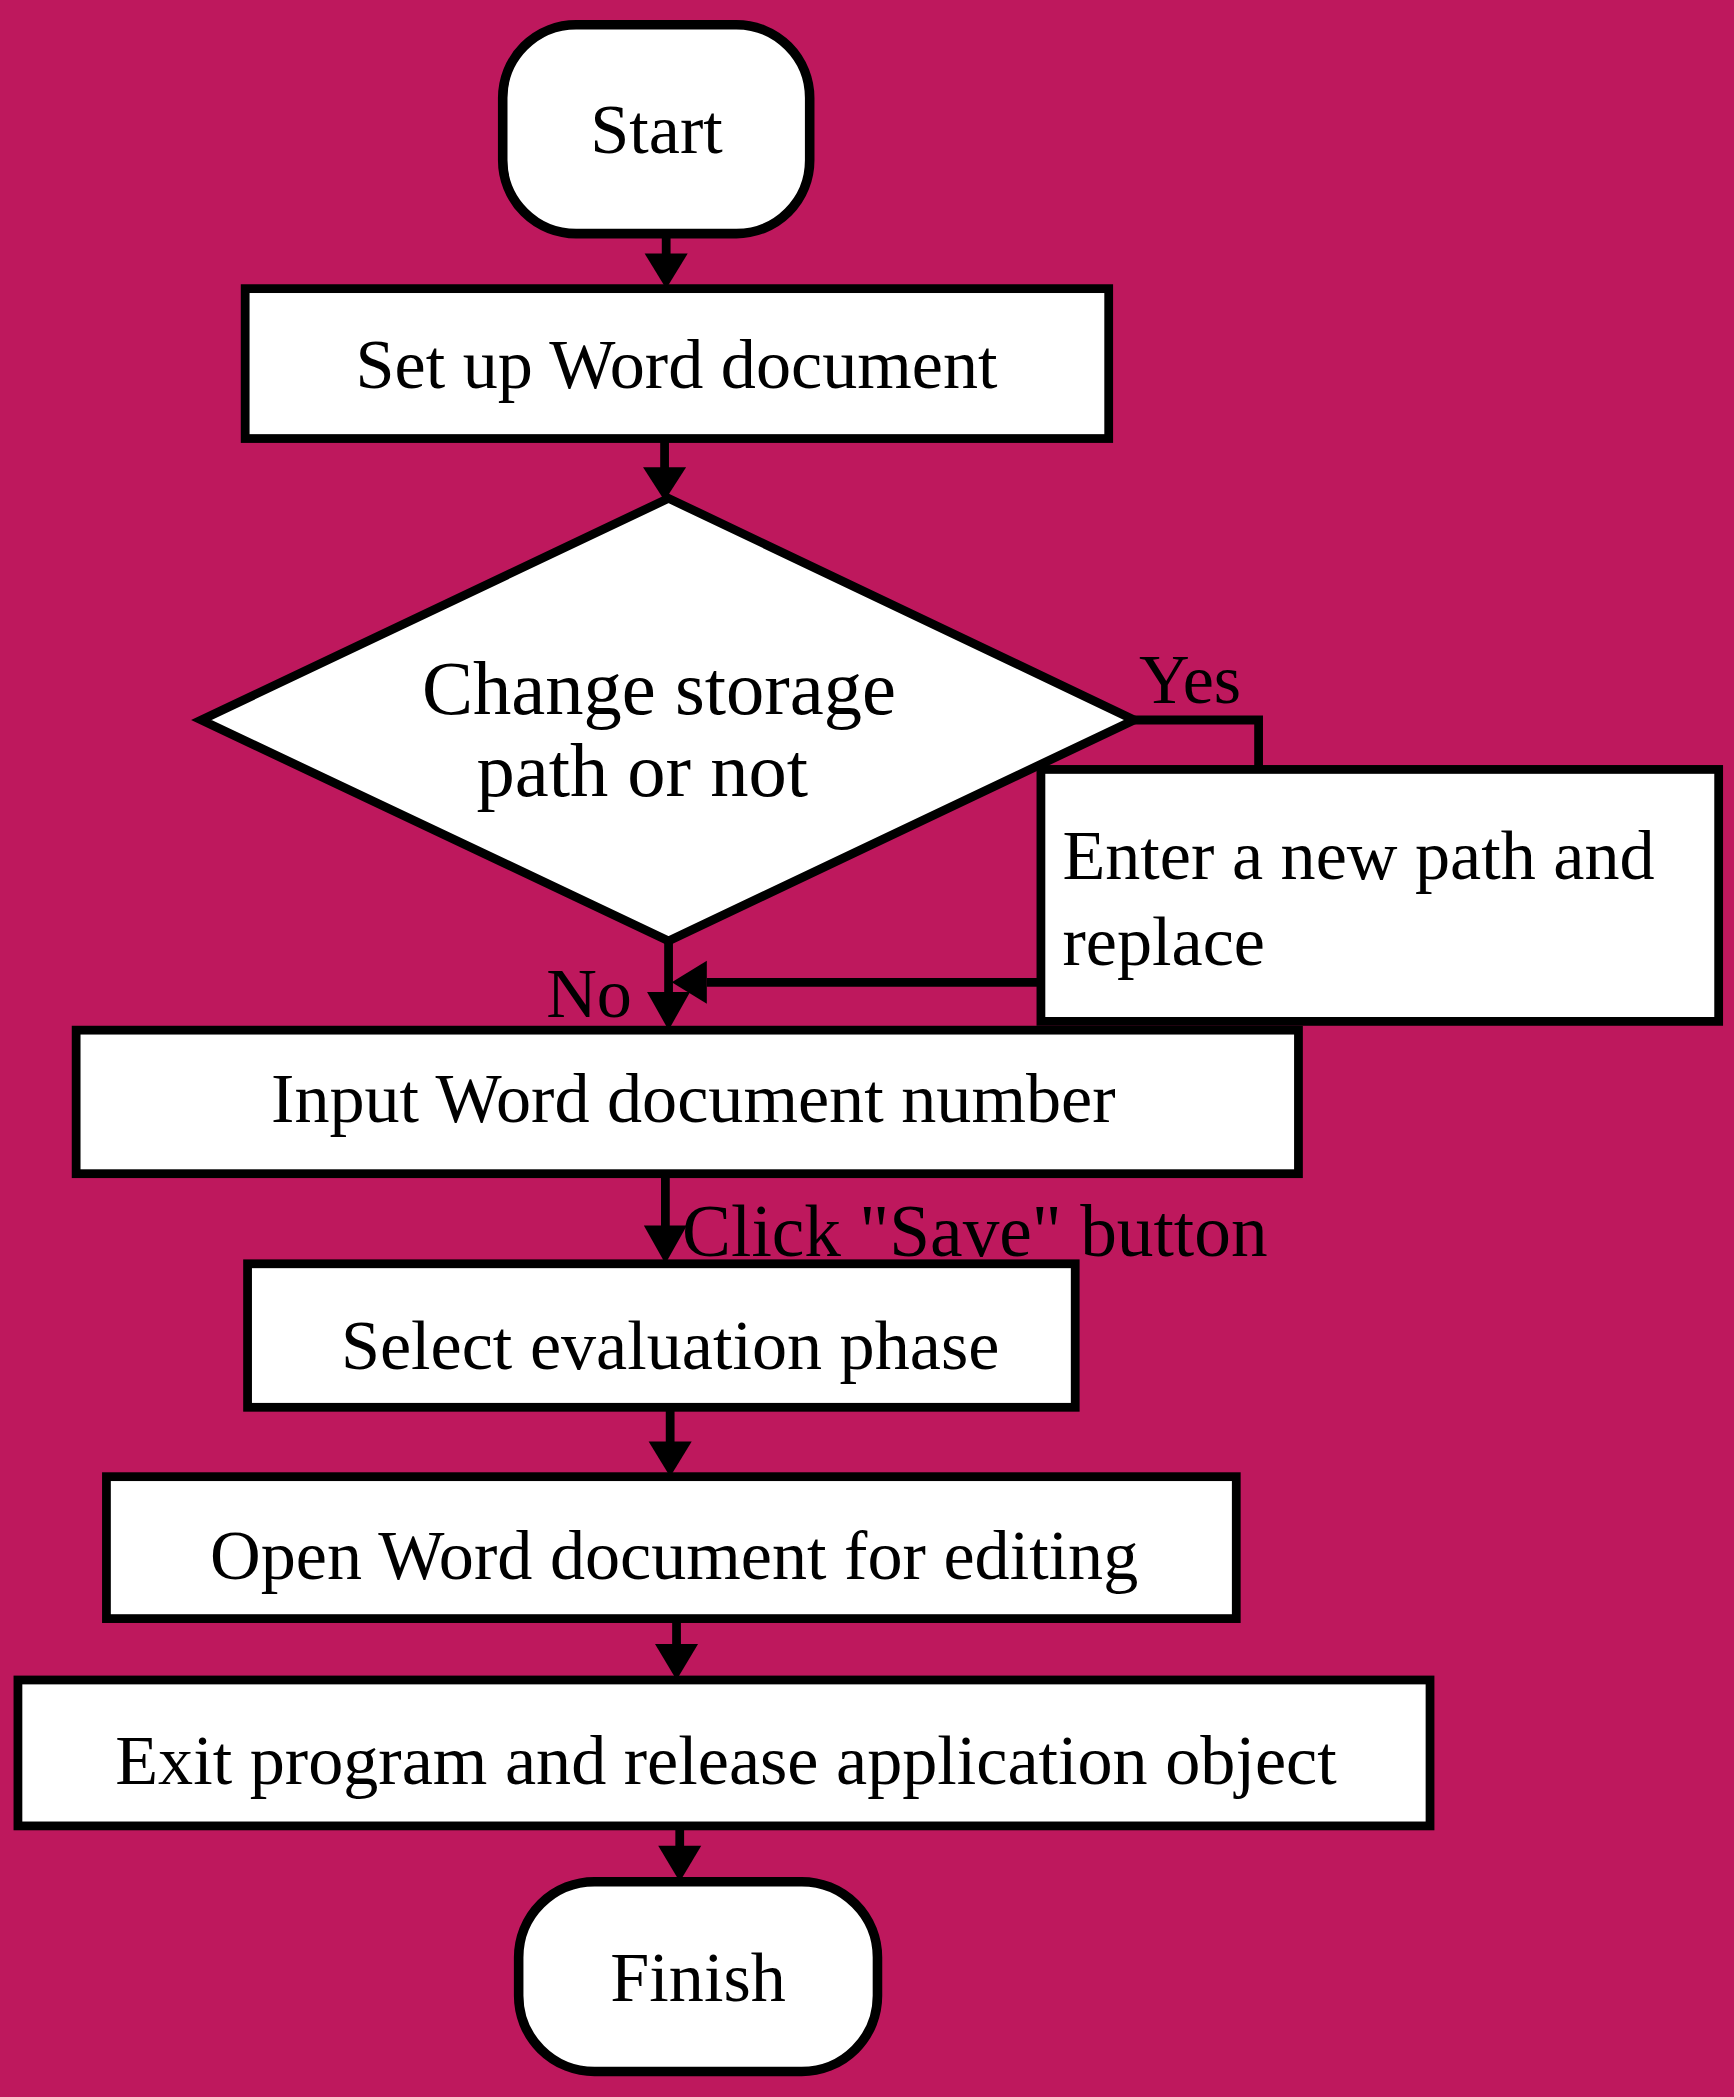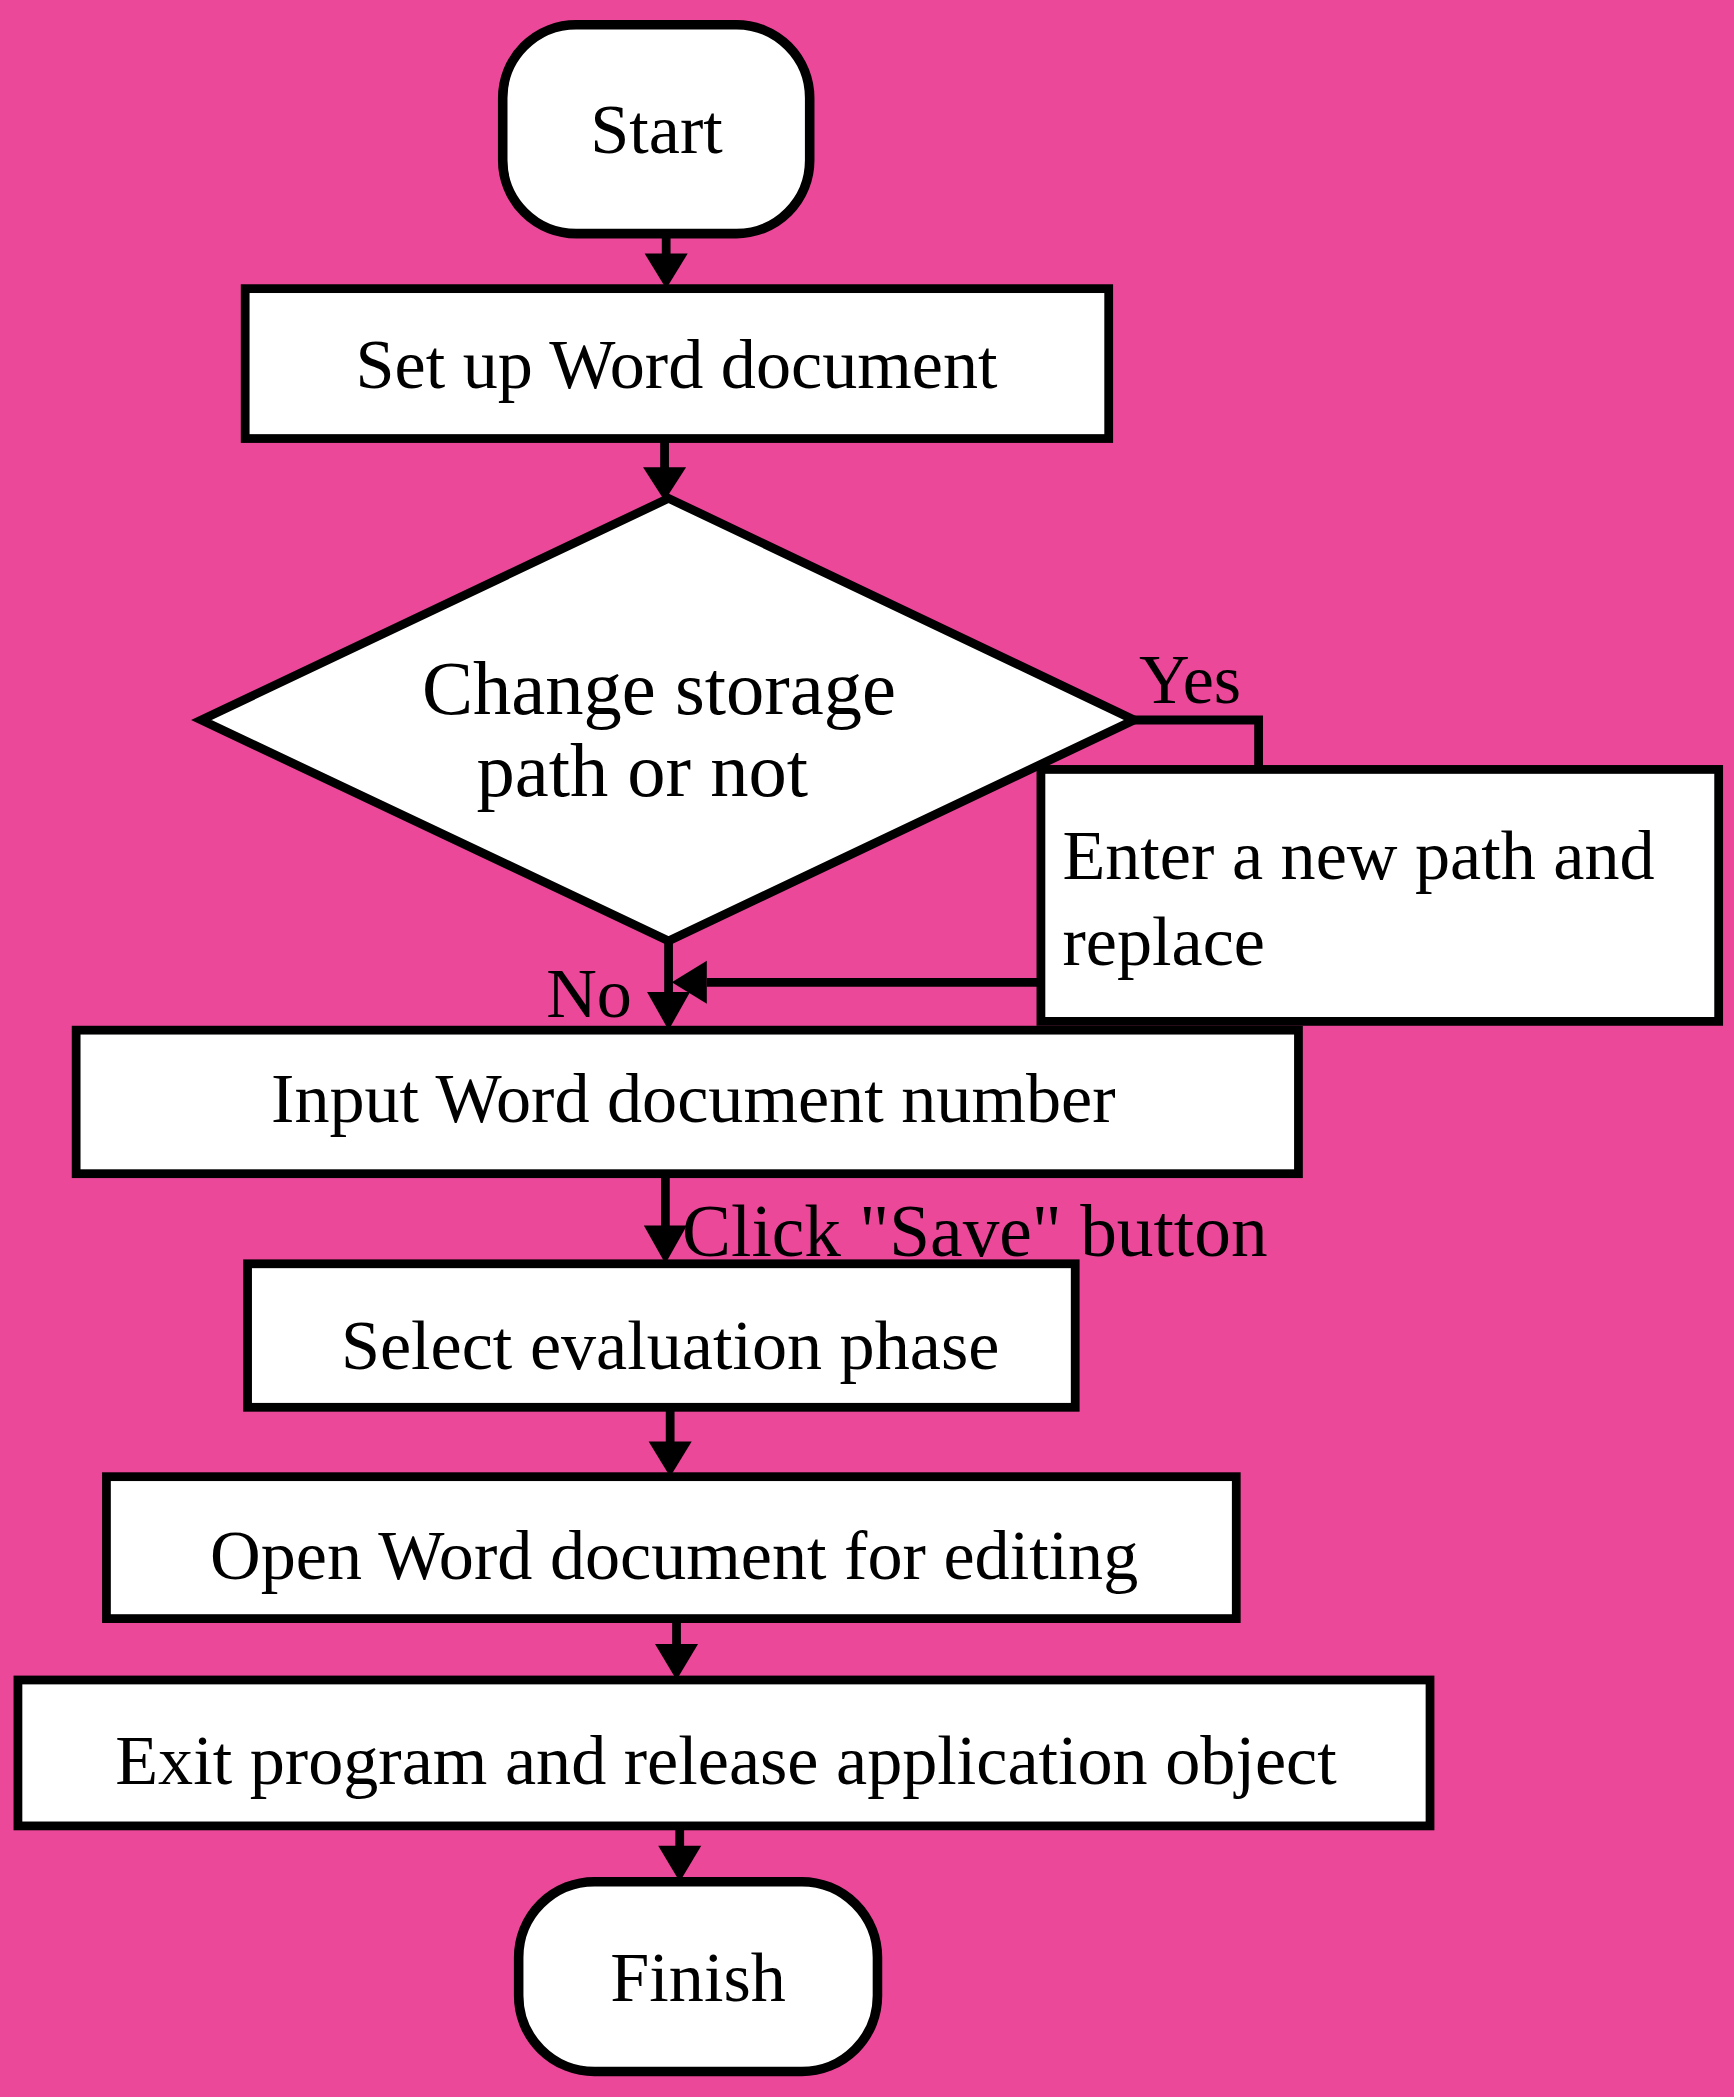--- a/index.html
+++ b/index.html
@@ -3,21 +3,21 @@
 <meta charset="utf-8">
 <style>
   html, body {
     margin: 0;
     padding: 0;
     background: #ffffff;
   }
   .stage {
     width: 1735px;
     height: 2097px;
-    background: #ec4899;
+    background: #be185d;
     position: relative;
     text-decoration: underline;
   }
   svg { display: block; }
   .shape {
     fill: #ffffff;
     stroke: #000000;
     stroke-width: 11;
   }
   .thick { stroke-width: 12; }

